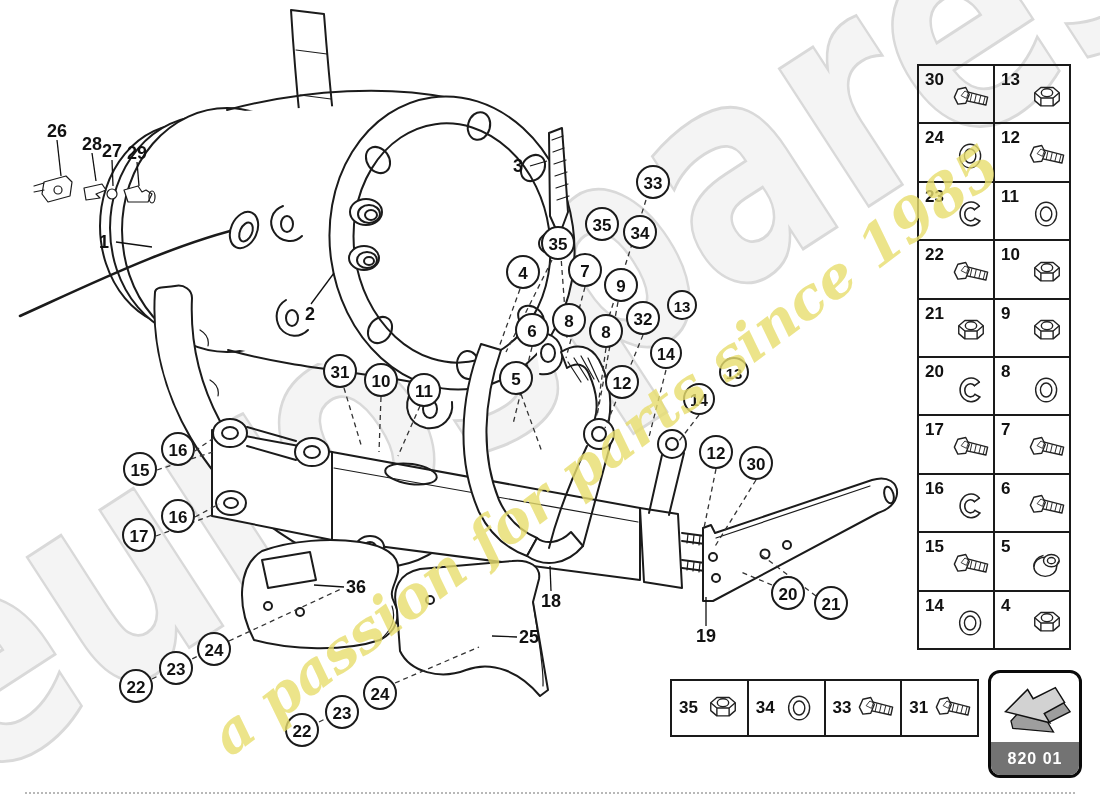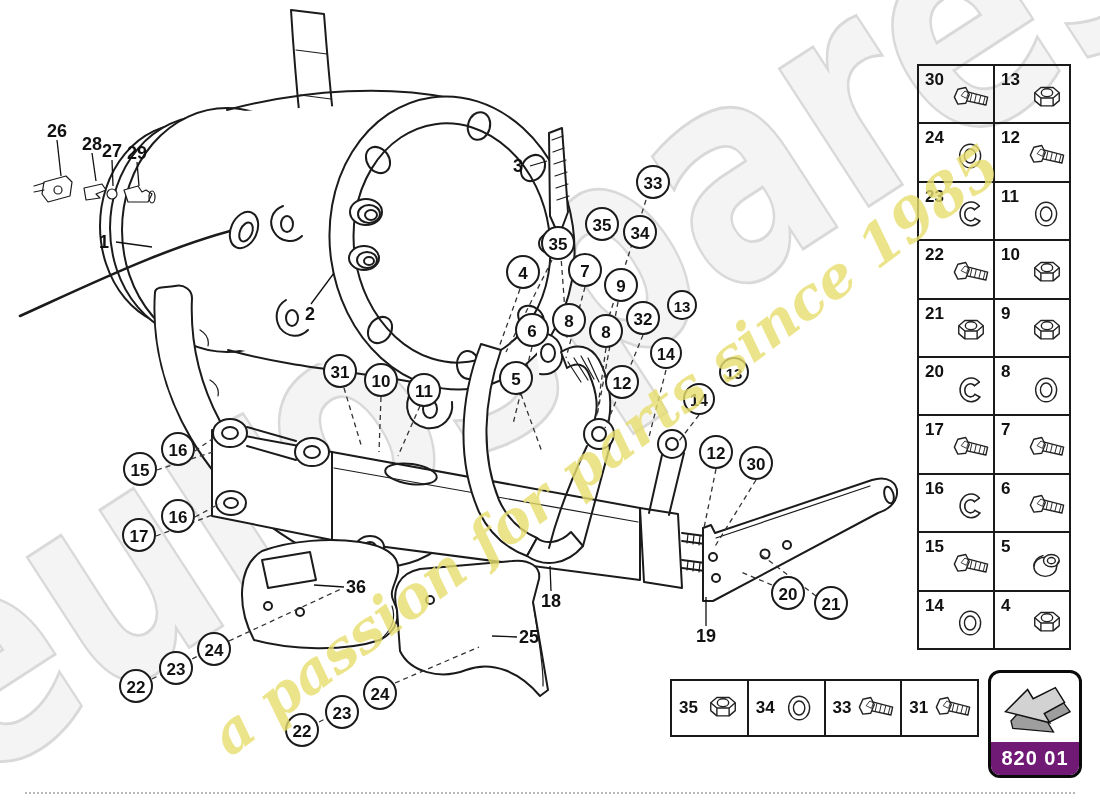--- a/index.html
+++ b/index.html
@@ -31,21 +31,21 @@
   .cell .hw{position:absolute;width:42px;height:32px;}
   .cellA .num{left:6px;top:4px;}
   .cellA .hw{right:1px;top:56%;transform:translateY(-50%);}
   .cellB .num{left:7px;top:50%;transform:translateY(-50%);}
   .cellB .hw{right:3px;top:50%;transform:translateY(-50%);}
 
   
   #badge{position:absolute;left:988px;top:670px;width:88px;height:102px;border:3px solid #0a0a0a;
          border-radius:12px;background:#fff;z-index:2;overflow:hidden;display:flex;flex-direction:column;}
   .badge-top{flex:1;display:flex;align-items:center;justify-content:center;}
-  .badge-bar{height:33px;background:#701a75;color:#fff;font-weight:700;font-size:20px;
+  .badge-bar{height:33px;background:#737373;color:#fff;font-weight:700;font-size:16px;
              display:flex;align-items:center;justify-content:center;letter-spacing:1px;}
 
   #page-edge-dots{position:absolute;left:25px;top:792px;width:1050px;height:0;
                   border-top:2px dotted #b8b8b8;z-index:1;}
 </style>
 </head>
 <body>
 
 <div class="page">
 

